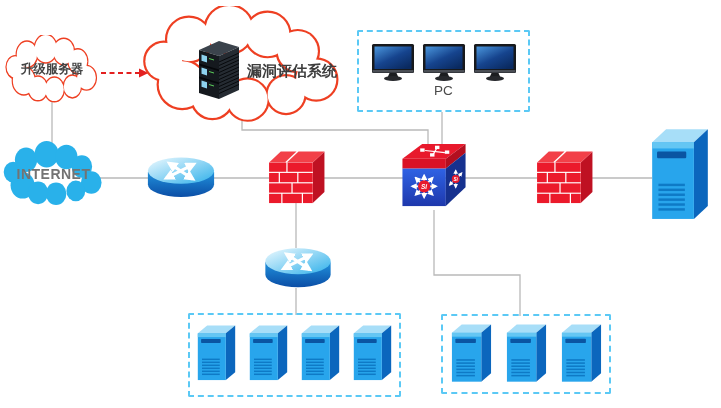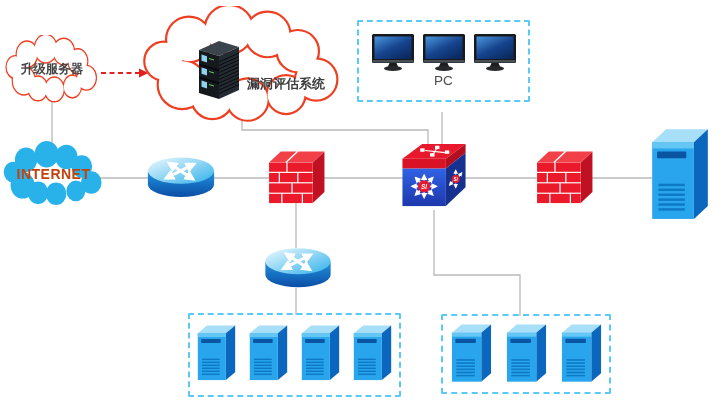--- a/index.html
+++ b/index.html
@@ -143,24 +143,24 @@
           <polygon points="8.5,32.5 14,34.2 14,40.5 8.5,38.8"></polygon>
           <polygon points="8.5,45.5 14,47.2 14,53.5 8.5,51.8"></polygon>
         </g>
         <g fill="#5bd05b">
           <polygon points="16,23 21,24.5 21,25.6 16,24.1"></polygon>
           <polygon points="16,36 21,37.5 21,38.6 16,37.1"></polygon>
           <polygon points="16,49 21,50.5 21,51.6 16,50.1"></polygon>
         </g>
       </svg>
     </div>
-    <div style="position:absolute;left:105px;top:69px;font-size:13px;font-weight:bold;color:#3d3d3d;white-space:nowrap;">漏洞评估系统</div>
-  </div>
-
-  <div class="dashed-box" style="left:357px;top:20px;width:173px;height:82px;padding-top:12px;">
+    <div style="position:absolute;left:105px;top:56px;font-size:15px;font-weight:bold;color:#3d3d3d;white-space:nowrap;">漏洞评估系统</div>
+  </div>
+
+  <div class="dashed-box" style="left:357px;top:30px;width:173px;height:82px;padding-top:12px;">
     <div class="icon-row" style="gap:7px;">
       <div style="width:44px;height:37px;">
         <svg viewBox="0 0 44 37" width="44" height="37">
           <rect x="1" y="0" width="42" height="29" rx="1.5" fill="#17191c"></rect>
           <rect x="1.5" y="26" width="41" height="2.6" fill="#4a4e55"></rect>
           <rect x="3.5" y="2.5" width="37" height="22.5" fill="url(#gScreen)"></rect>
           <polygon points="18.5,29 25.5,29 27.5,33.5 16.5,33.5" fill="#1c1e21"></polygon>
           <ellipse cx="22" cy="34.5" rx="9" ry="2.4" fill="#26282c"></ellipse>
         </svg>
       </div>
@@ -194,21 +194,21 @@
           <circle cx="28" cy="20" r="13"></circle>
         <circle cx="52" cy="14" r="14"></circle>
           <circle cx="75" cy="17" r="13"></circle>
           <circle cx="93" cy="27" r="12"></circle>
         <circle cx="104" cy="44" r="12"></circle>
           <circle cx="86" cy="53" r="11"></circle>
           <circle cx="63" cy="56" r="12"></circle>
           <circle cx="42" cy="55" r="12"></circle>
       </g>
     </svg>
-    <div class="cloud-label" style="font-size:14px;color:#c2410c;letter-spacing:0.5px;">INTERNET</div>
+    <div class="cloud-label" style="font-size:14px;color:#737373;letter-spacing:0.5px;">INTERNET</div>
   </div>
 
   <div class="node" style="left:144px;top:152px;width:74px;height:49px;">
     <svg viewBox="0 0 76 50">
       <path d="M4,20 v13 a34,13 0 0 0 68,0 v-13" fill="url(#gRouterBody)"></path>
       <ellipse cx="38" cy="19" rx="34" ry="13.5" fill="url(#gRouterTop)"></ellipse>
       <g stroke="#ffffff" stroke-width="3.2" fill="none">
         <line x1="23" y1="26.5" x2="51" y2="12.5" marker-start="url(#ahw)" marker-end="url(#ahw)"></line>
         <line x1="26" y1="11.5" x2="50" y2="27.5" marker-start="url(#ahw)" marker-end="url(#ahw)"></line>
       </g>

